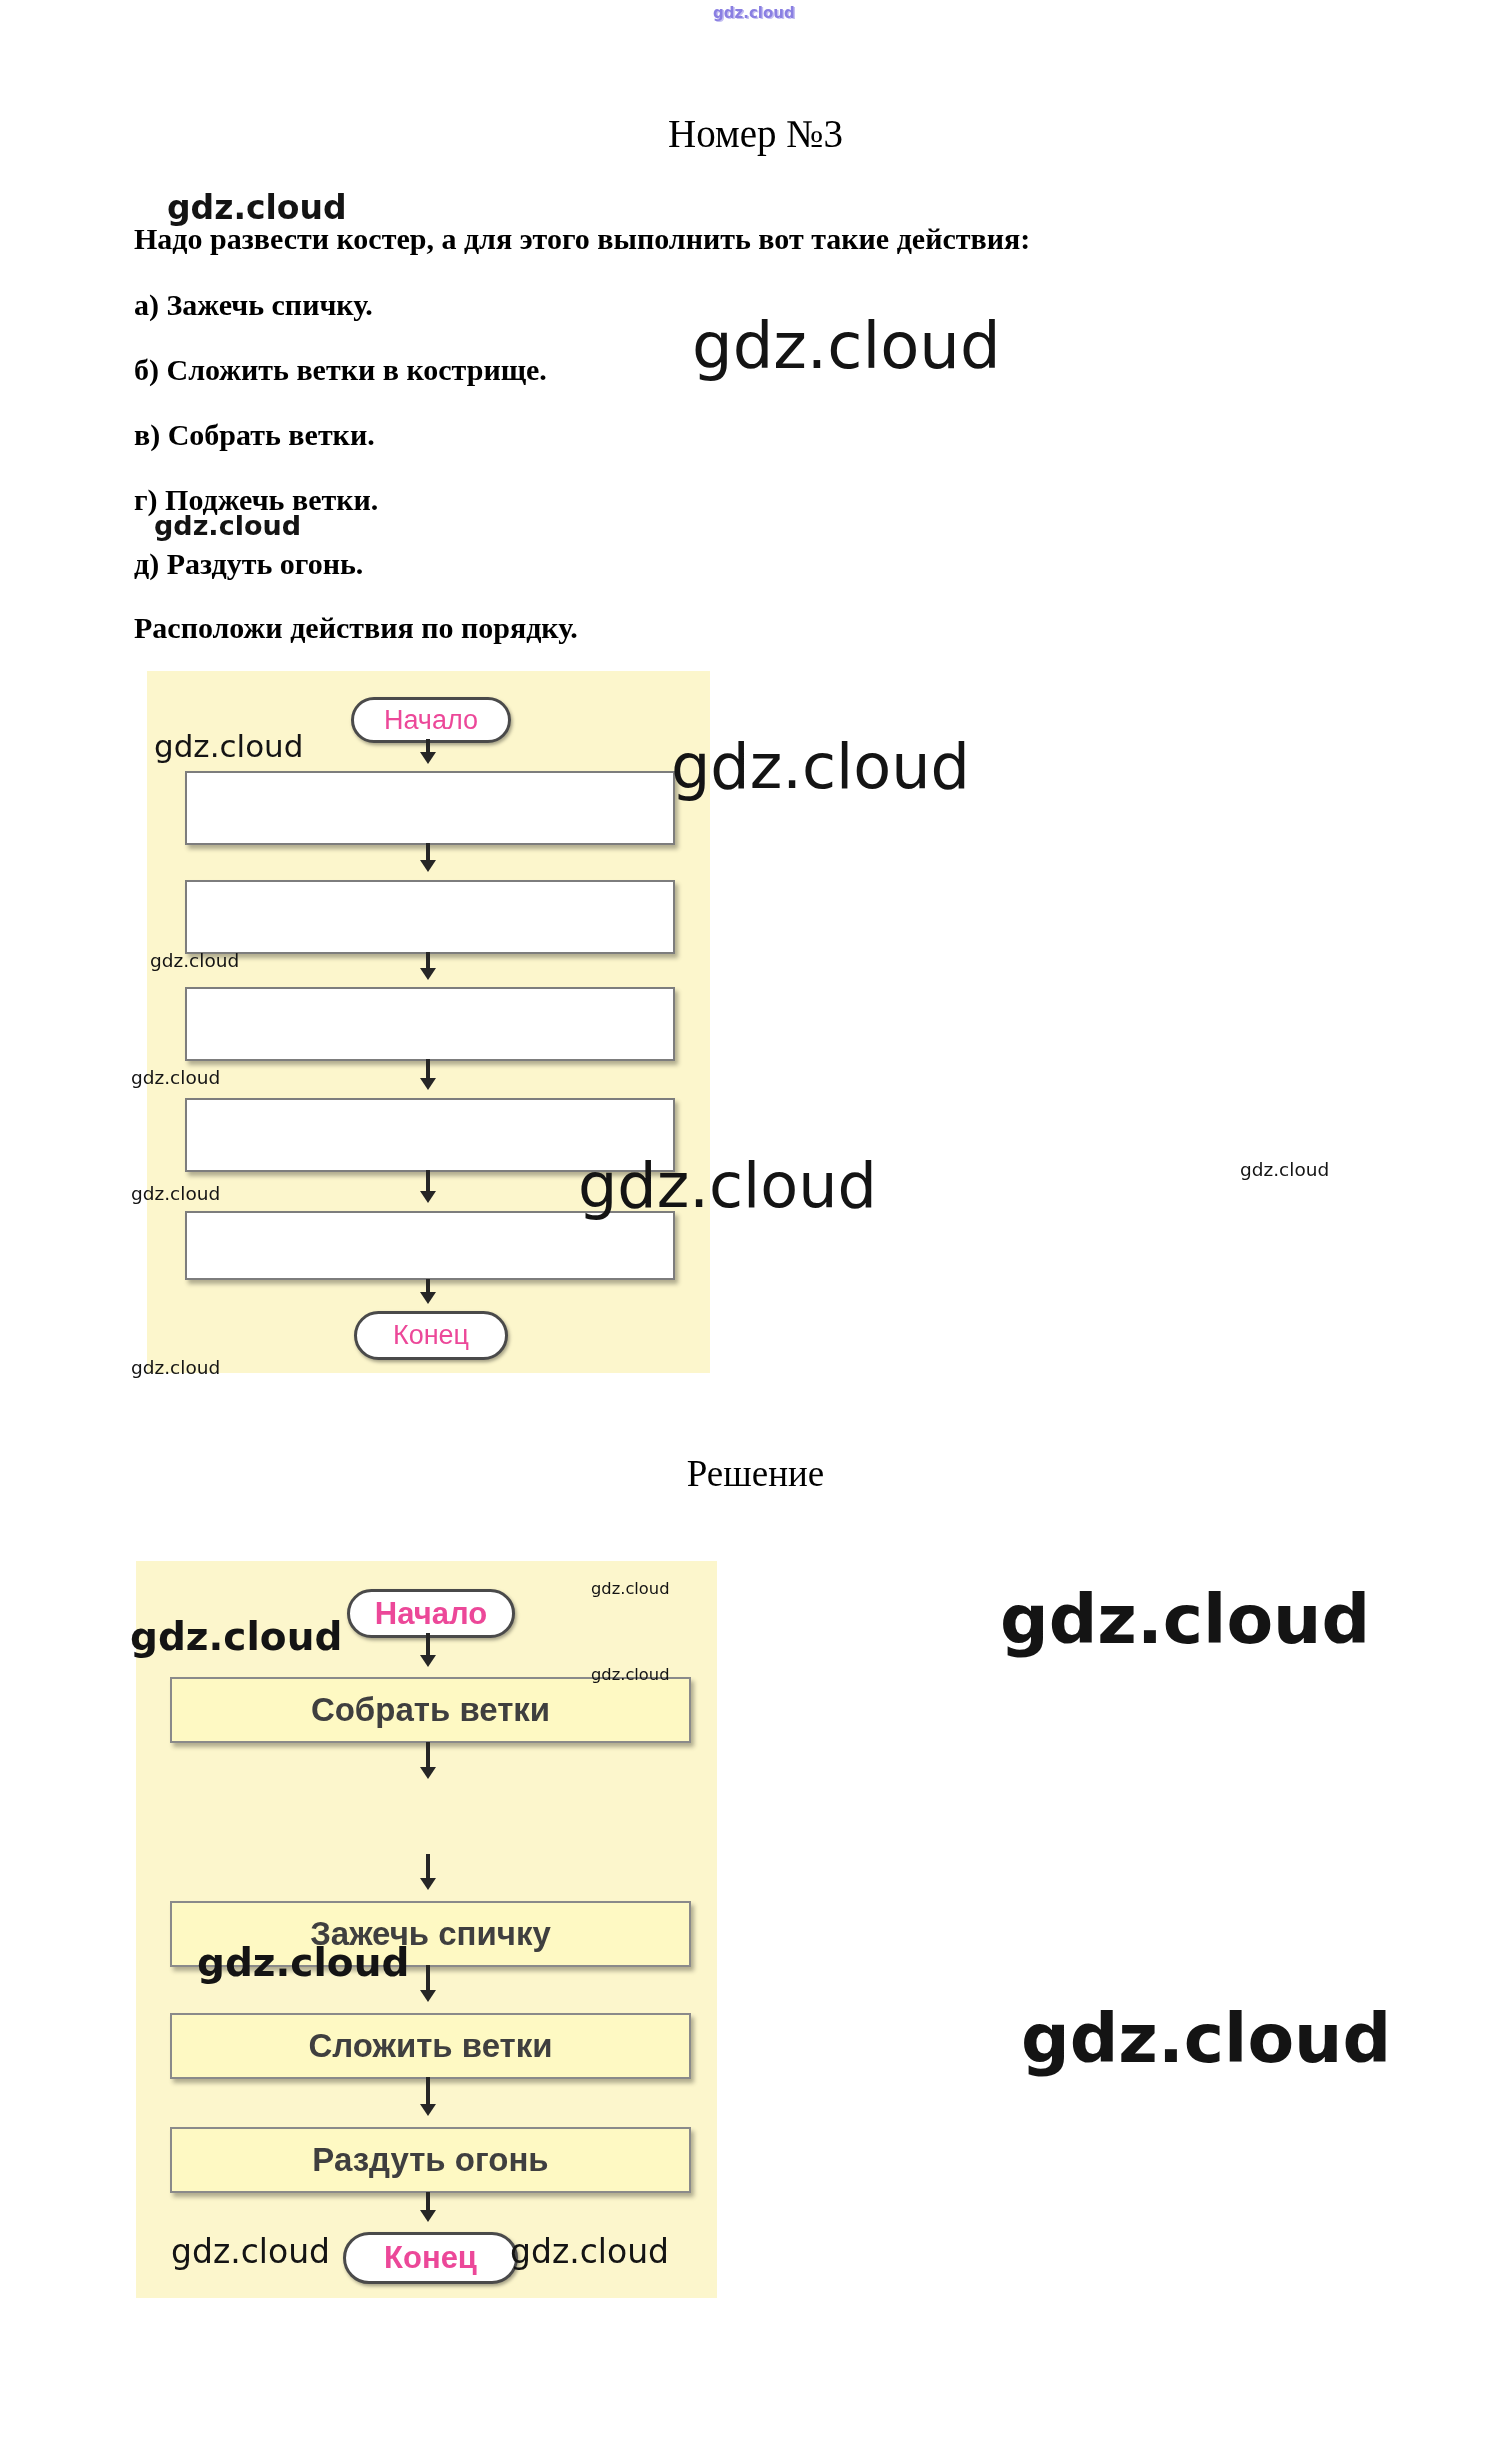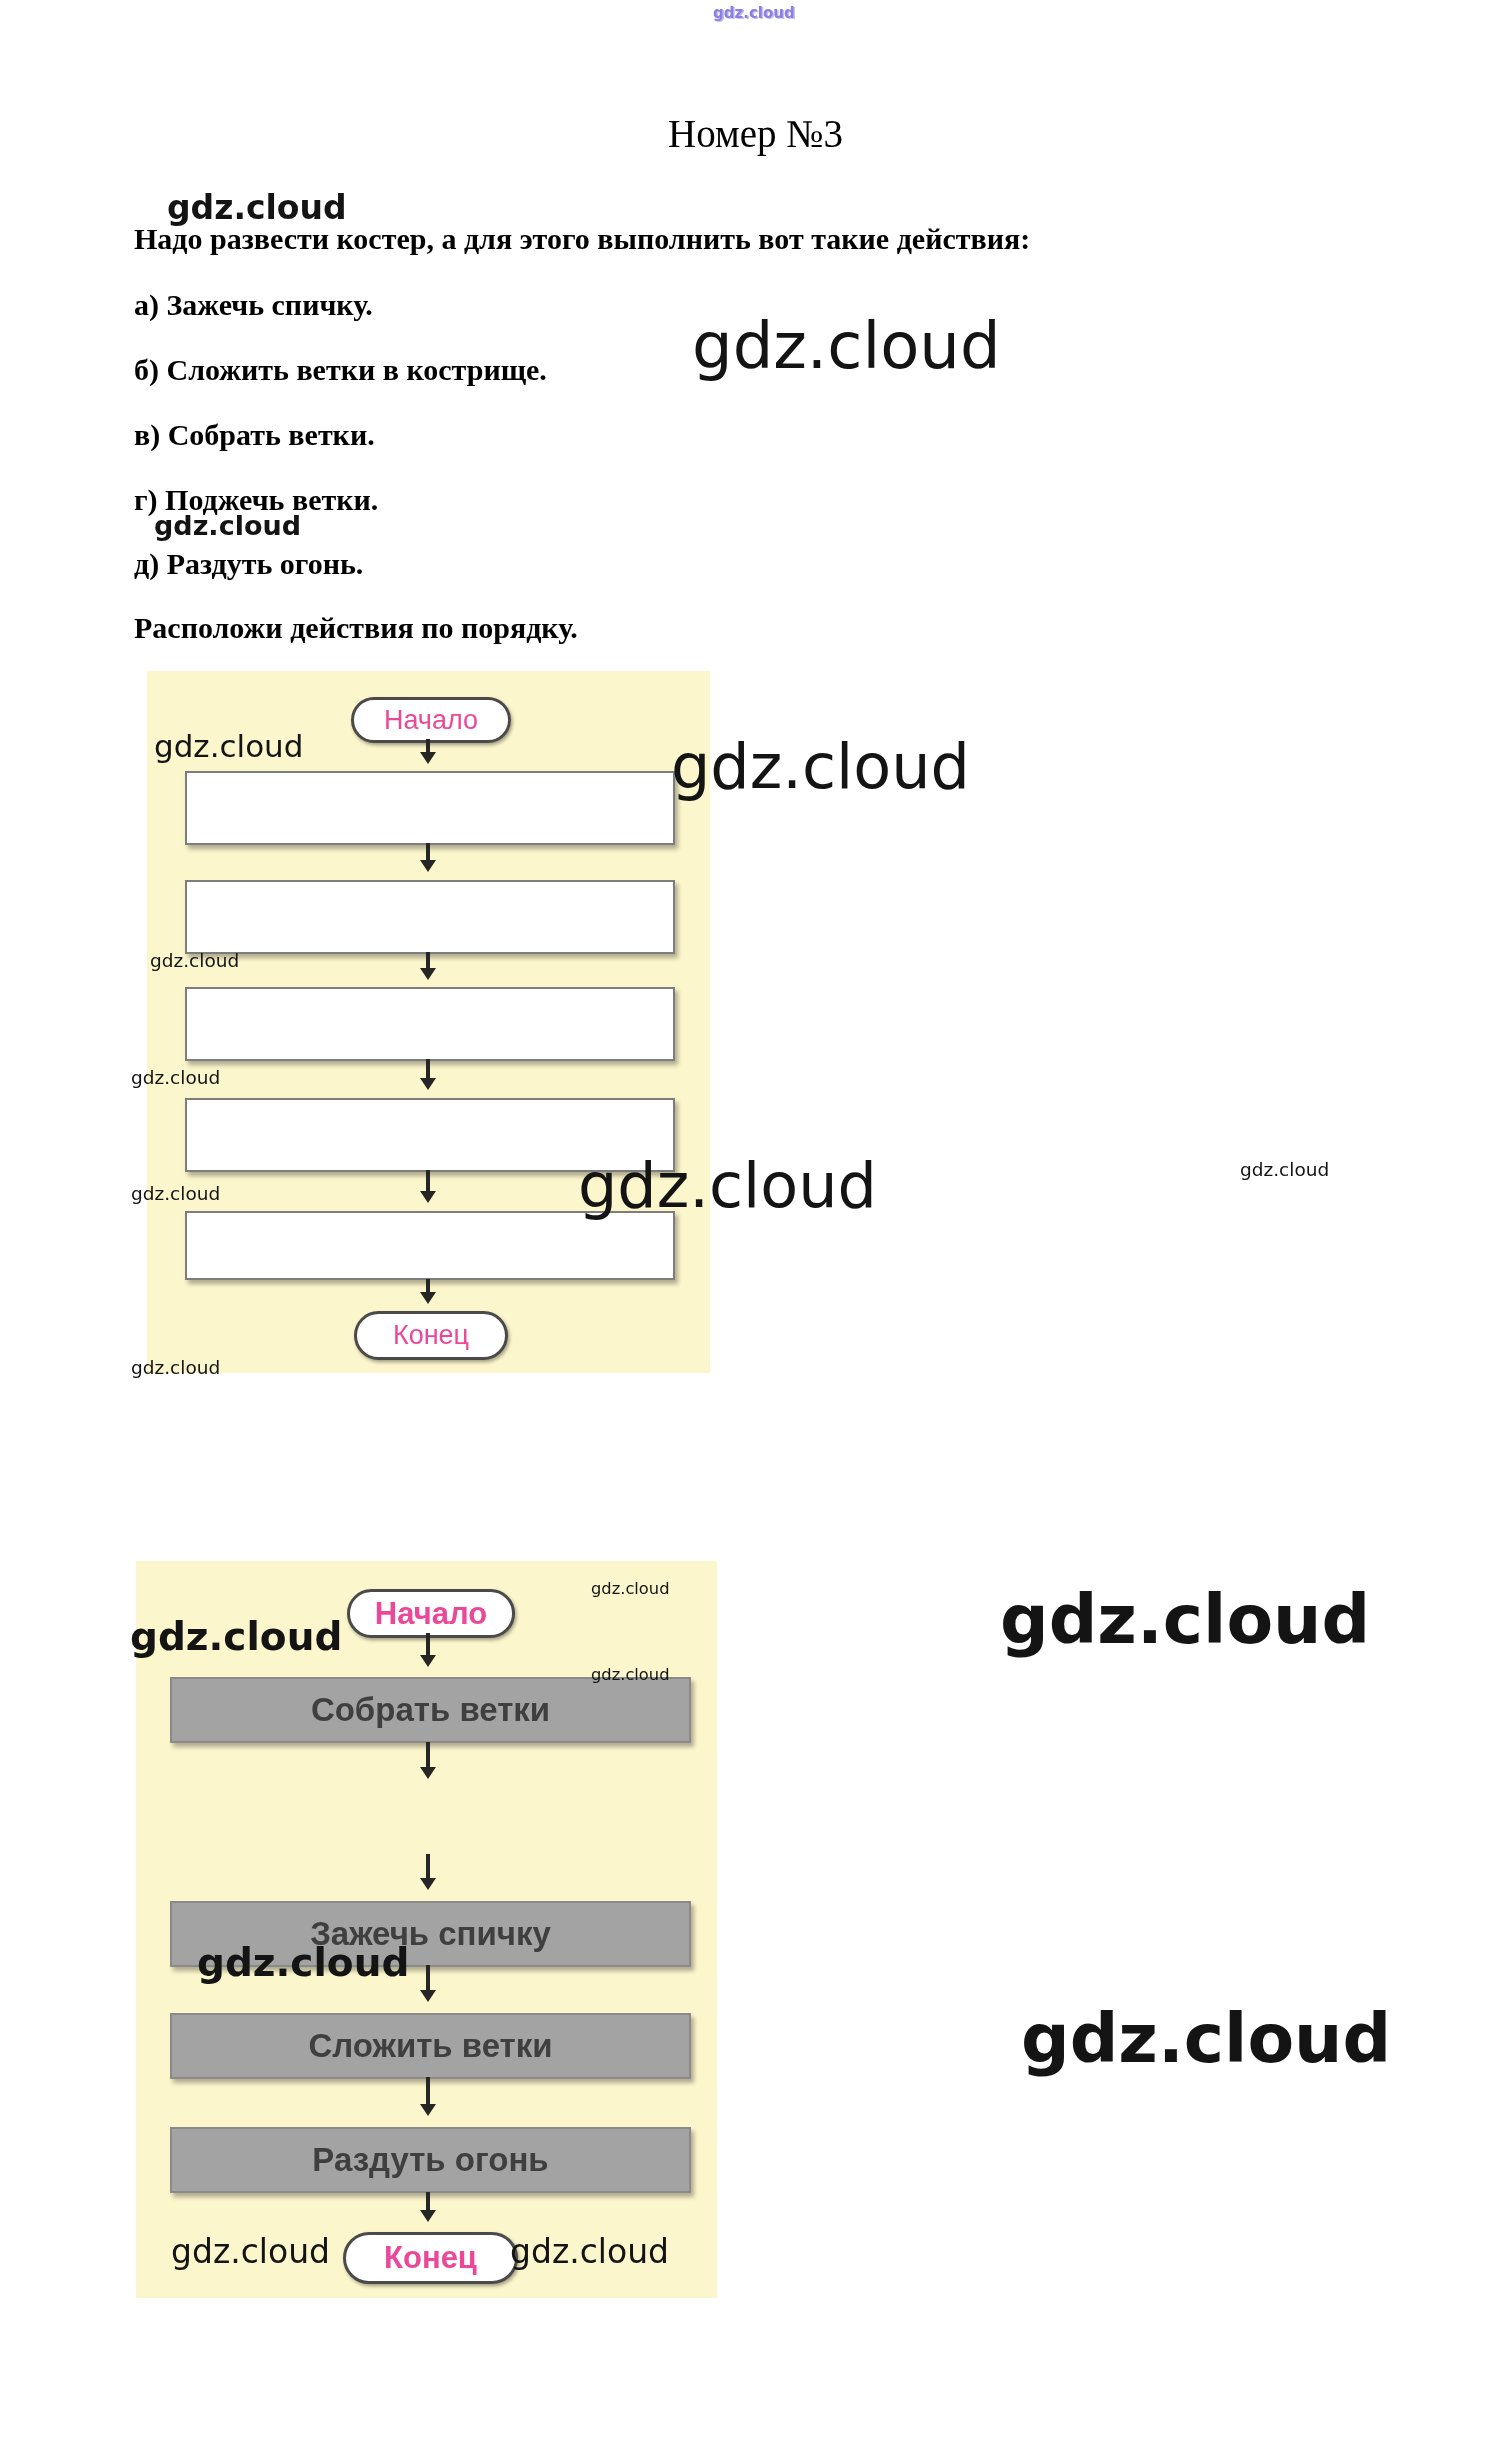--- a/index.html
+++ b/index.html
@@ -13,21 +13,21 @@
   .wm-top{color:#8a7fe2;font-weight:bold;text-shadow:1.5px 0.7px 0 rgba(150,140,230,.55);}
   .panel{position:absolute;background:#fcf6cc;}
   .term{position:absolute;background:#ffffff;border:3px solid #4a4a4a;border-radius:30px;
         display:flex;align-items:center;justify-content:center;
         font-family:"Liberation Sans",sans-serif;color:#ec4899;
         box-shadow:1.5px 2.2px 3.7px rgba(0,0,0,0.35);}
   .term1{font-size:27px;}
   .term2{font-size:31px;font-weight:bold;}
   .fbox{position:absolute;background:#ffffff;border:2.2px solid #7d7d7d;
         box-shadow:3px 3.7px 4.4px rgba(0,0,0,0.30);}
-  .sbox{position:absolute;background:#a3a3a3;border:2.2px solid #8a8a8a;
+  .sbox{position:absolute;background:#fef9c3;border:2.2px solid #8a8a8a;
         box-shadow:3px 3.7px 4.4px rgba(0,0,0,0.30);
         display:flex;align-items:center;justify-content:center;
         font-family:"Liberation Sans",sans-serif;font-weight:bold;color:#3f3f3f;font-size:33px;
         white-space:nowrap;}
   .arrow{position:absolute;width:3.7px;background:#262626;}
   .arrow::after{content:"";position:absolute;left:50%;transform:translateX(-50%);bottom:-12px;
         width:0;height:0;border:8.2px solid transparent;border-top:12.6px solid #262626;}
 </style>
 </head>
 <body>
@@ -72,20 +72,21 @@
 
   <div class="wm" style="left:154px;top:731px;font-size:31px;">gdz.cloud</div>
   <div class="wm" style="left:671px;top:736px;font-size:62px;">gdz.cloud</div>
   <div class="wm" style="left:150px;top:952px;font-size:18.5px;">gdz.cloud</div>
   <div class="wm" style="left:131px;top:1069px;font-size:18.5px;">gdz.cloud</div>
   <div class="wm" style="left:131px;top:1185px;font-size:18.5px;">gdz.cloud</div>
   <div class="wm" style="left:578px;top:1155px;font-size:62px;">gdz.cloud</div>
   <div class="wm" style="left:1240px;top:1161px;font-size:18.5px;">gdz.cloud</div>
   <div class="wm" style="left:131px;top:1359px;font-size:18.5px;">gdz.cloud</div>
 
+  <div class="centerline" style="top:1452px;font-size:37px;">Решение</div>
 
   <div class="panel" style="left:136px;top:1561px;width:581px;height:737px;"></div>
 
   <div class="term term2" style="left:347px;top:1589px;width:162px;height:43px;">Начало</div>
 
   <div class="arrow" style="left:426px;top:1633px;height:30px;"></div>
   <div class="sbox" style="left:170px;top:1677px;width:517px;height:62px;">Собрать ветки</div>
 
   <div class="arrow" style="left:426px;top:1742px;height:33px;"></div>
 

